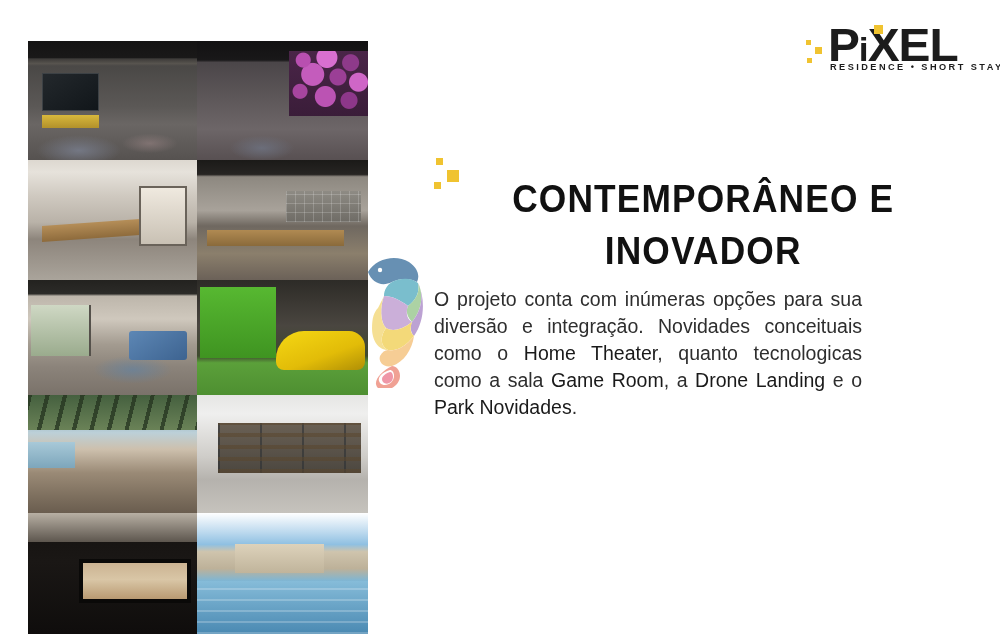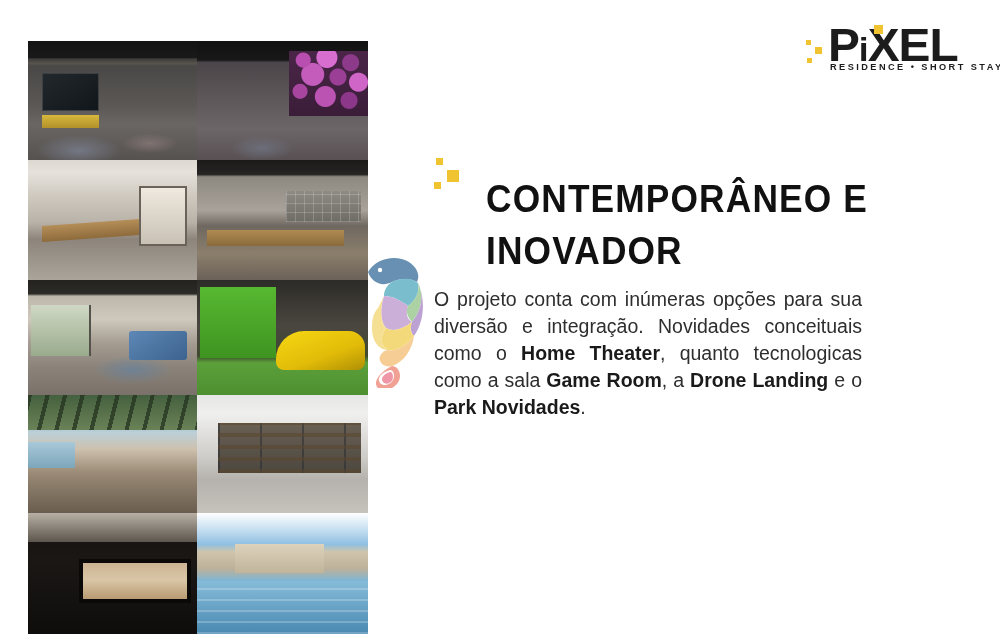--- a/index.html
+++ b/index.html
@@ -309,20 +309,21 @@
     color: #1c1c1c;
     white-space: nowrap;
   }
 
   
   #headline-block {
     position: absolute;
     left: 433px;
     top: 148px;
     width: 520px;
+    text-align: center;
   }
   .headline-dots {
     position: absolute;
     left: 0; top: 8px;
     width: 30px; height: 36px;
   }
   .headline-dots i { position:absolute; display:block; background:#f0c330; }
   .headline-dots i.h1 { width:7px;  height:7px;  left:3px;  top:2px;  }
   .headline-dots i.h2 { width:12px; height:12px; left:14px; top:14px; }
   .headline-dots i.h3 { width:7px;  height:7px;  left:1px;  top:26px; }
@@ -345,21 +346,21 @@
   #body-paragraph {
     position: absolute;
     left: 434px;
     top: 266px;
     width: 428px;
     font-size: 19.5px;
     line-height: 27px;
     color: #2e2e2e;
     text-align: justify;
   }
-  #body-paragraph b { font-weight: bold; color: #1a1a1a; }
+  #body-paragraph b { font-weight: normal; color: #1a1a1a; }
 </style>
 </head>
 <body>
 
 <div id="photo-grid">
   <div class="photo-cell">
       <div class="render r-theater-a"></div>
     </div>
   <div class="photo-cell">
       <div class="render r-purple"></div>

